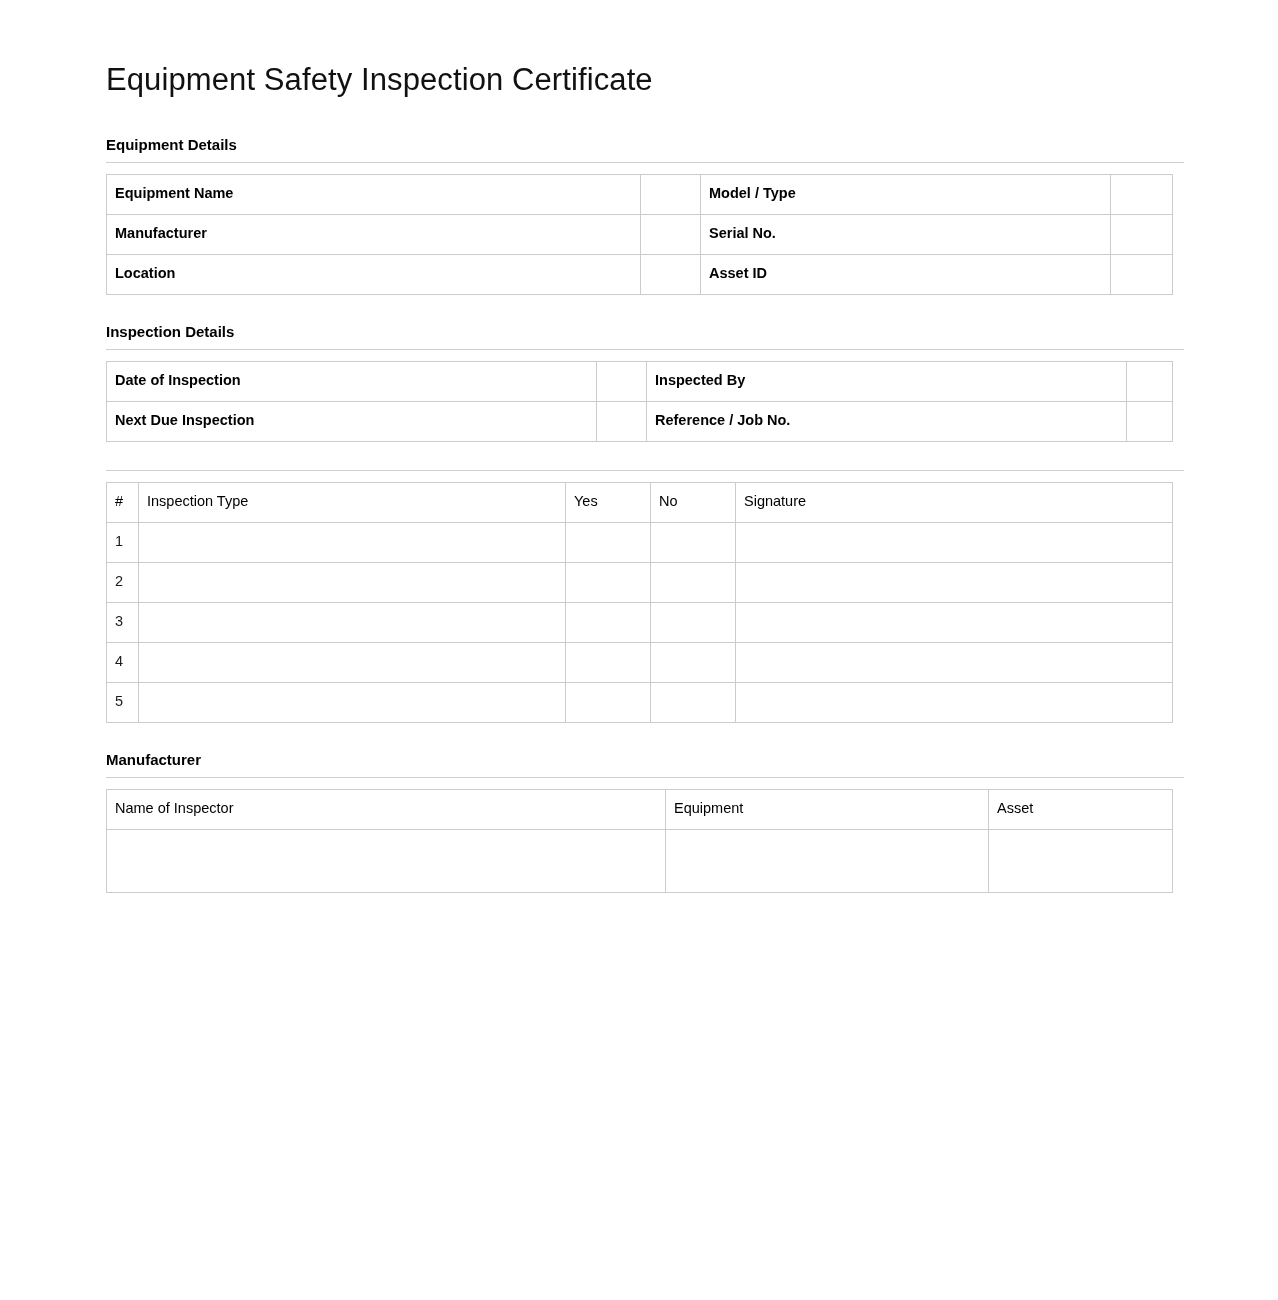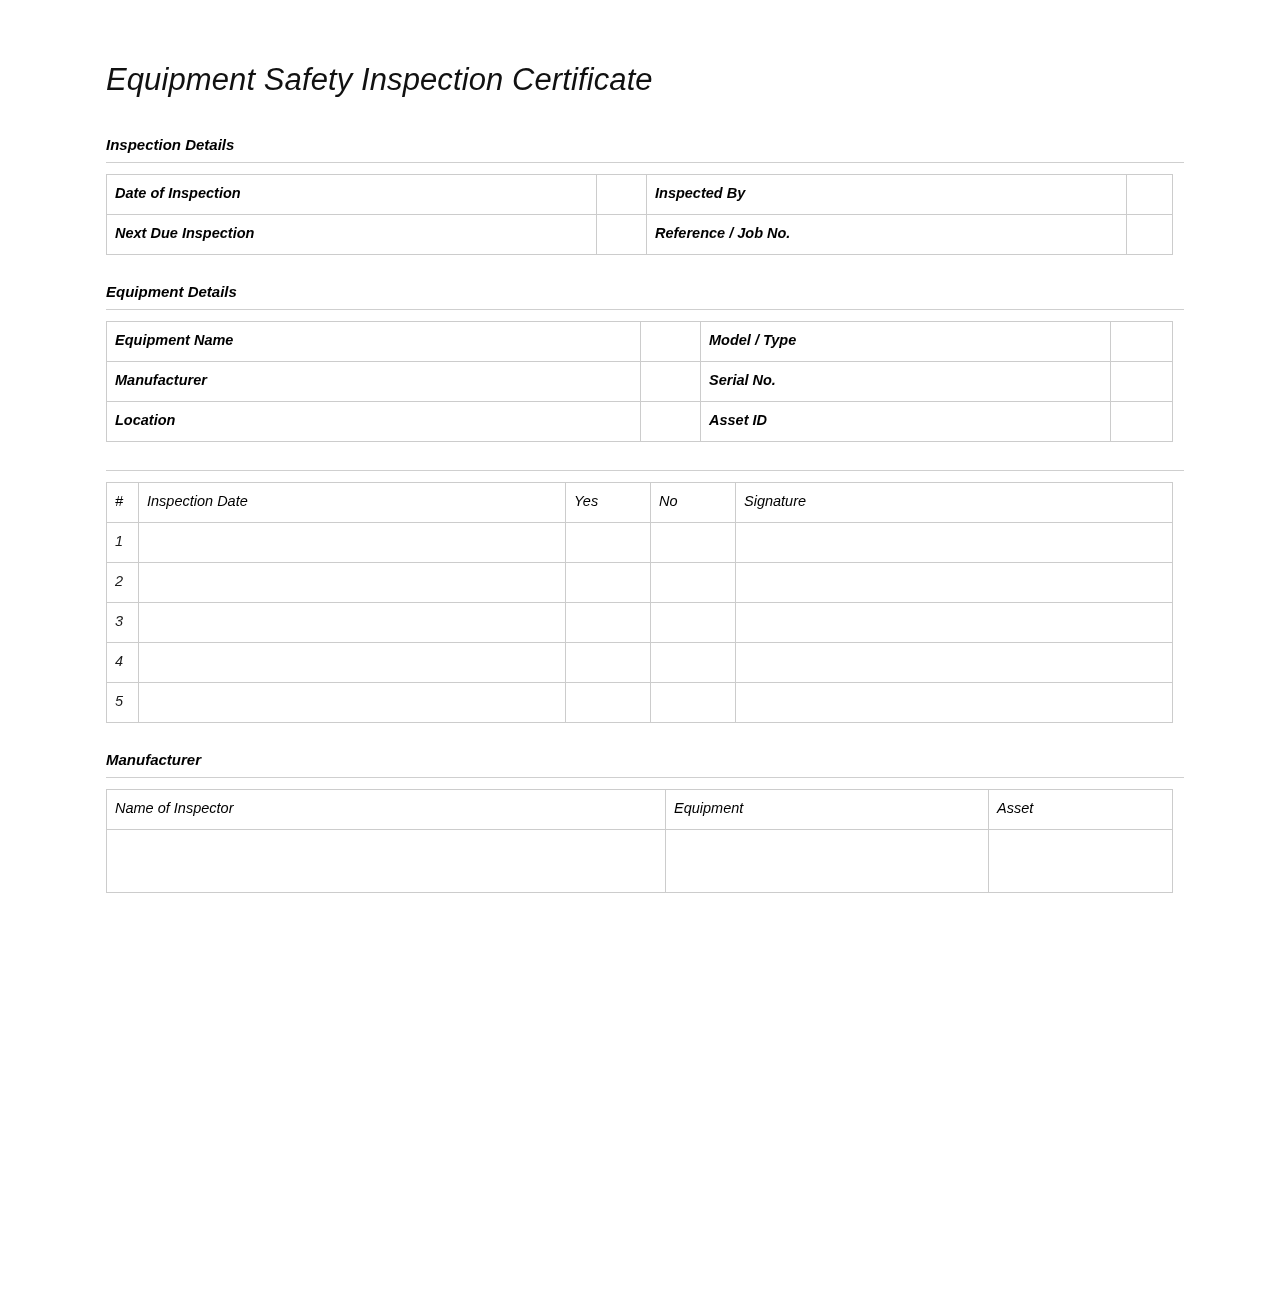--- a/index.html
+++ b/index.html
@@ -12,21 +12,20 @@
     height: 1300px;
     font-family: "Liberation Sans", sans-serif;
     color: #000000;
     -webkit-font-smoothing: antialiased;
   }
 
   .page {
     padding: 62px 94px 0 106px;
     box-sizing: border-box;
     width: 1278px;
-    font-style: italic;
   }
 
   .doc-title {
     font-size: 31px;
     font-weight: 400;
     line-height: 1.15;
     margin: 0 0 38px 0;
     letter-spacing: 0.1px;
     color: #111111;
   }
@@ -109,93 +108,93 @@
   }
 </style>
 </head>
 <body>
 
 <div class="page">
 
   <h1 class="doc-title">Equipment Safety Inspection Certificate</h1>
 
   <div class="section-block">
+    <div class="section-heading">Equipment Details</div>
+    <hr class="section-rule">
+    <table class="grid t-equipment">
+      <colgroup>
+        <col class="c1">
+          <col class="c2">
+          <col class="c3">
+          <col class="c4">
+      </colgroup>
+      <tbody>
+        <tr>
+          <td class="lbl">Equipment Name</td>
+          <td></td>
+          <td class="lbl">Model / Type</td>
+          <td></td>
+        </tr>
+        <tr>
+          <td class="lbl">Manufacturer</td>
+          <td></td>
+          <td class="lbl">Serial No.</td>
+          <td></td>
+        </tr>
+        <tr>
+          <td class="lbl">Location</td>
+          <td></td>
+          <td class="lbl">Asset ID</td>
+          <td></td>
+        </tr>
+      </tbody>
+    </table>
+  </div>
+
+  <div class="section-block">
     <div class="section-heading">Inspection Details</div>
     <hr class="section-rule">
     <table class="grid t-inspection">
       <colgroup>
         <col class="c1">
           <col class="c2">
           <col class="c3">
           <col class="c4">
       </colgroup>
       <tbody>
         <tr>
           <td class="lbl">Date of Inspection</td>
           <td></td>
           <td class="lbl">Inspected By</td>
           <td></td>
         </tr>
         <tr>
           <td class="lbl">Next Due Inspection</td>
           <td></td>
           <td class="lbl">Reference / Job No.</td>
-          <td></td>
-        </tr>
-      </tbody>
-    </table>
-  </div>
-
-  <div class="section-block">
-    <div class="section-heading">Equipment Details</div>
-    <hr class="section-rule">
-    <table class="grid t-equipment">
-      <colgroup>
-        <col class="c1">
-          <col class="c2">
-          <col class="c3">
-          <col class="c4">
-      </colgroup>
-      <tbody>
-        <tr>
-          <td class="lbl">Equipment Name</td>
-          <td></td>
-          <td class="lbl">Model / Type</td>
-          <td></td>
-        </tr>
-        <tr>
-          <td class="lbl">Manufacturer</td>
-          <td></td>
-          <td class="lbl">Serial No.</td>
-          <td></td>
-        </tr>
-        <tr>
-          <td class="lbl">Location</td>
-          <td></td>
-          <td class="lbl">Asset ID</td>
           <td></td>
         </tr>
       </tbody>
     </table>
   </div>
 
   <div class="section-block">
     <hr class="section-rule">
     <table class="grid t-checklist">
       <colgroup>
         <col class="c1">
           <col class="c2">
           <col class="c3">
           <col class="c4">
           <col class="c5">
       </colgroup>
       <thead>
         <tr>
           <th>#</th>
-          <th>Inspection Date</th>
+          <th>Inspection Type</th>
           <th>Yes</th>
           <th>No</th>
           <th>Signature</th>
         </tr>
       </thead>
       <tbody>
         <tr>
           <td class="num">1</td>
           <td></td>
           <td></td>

